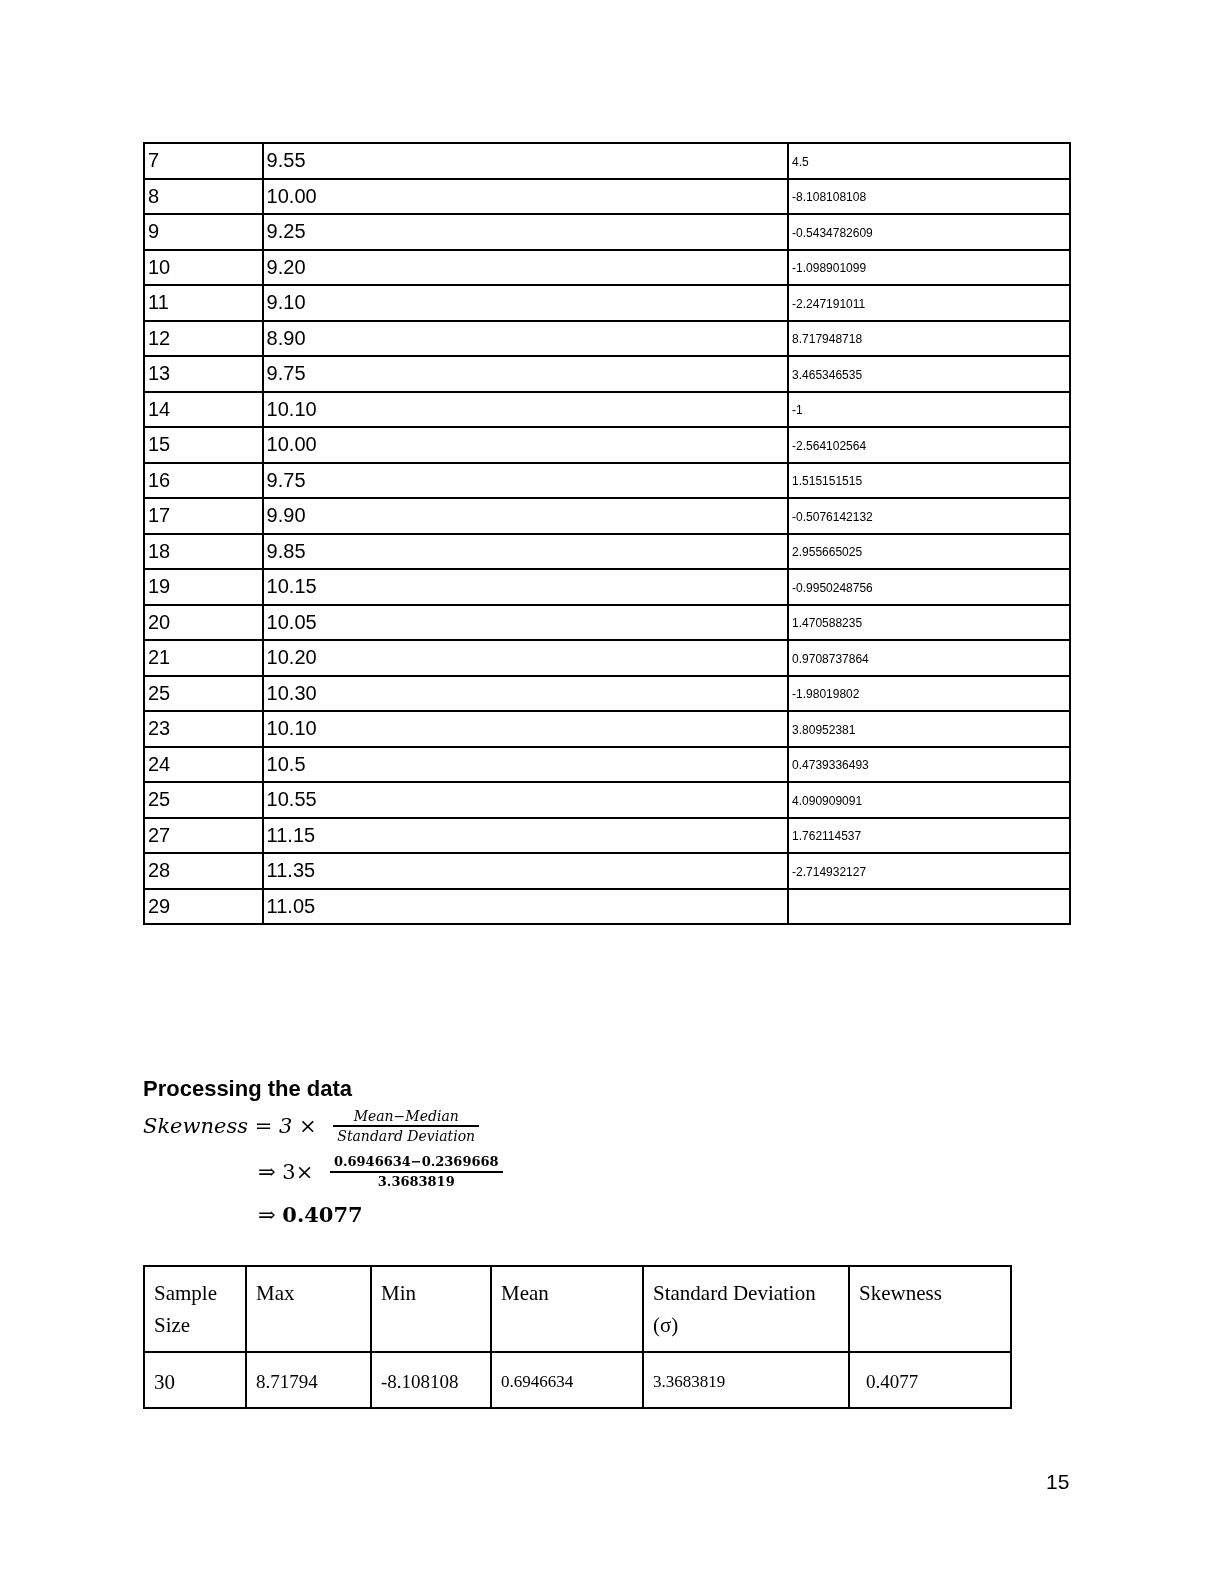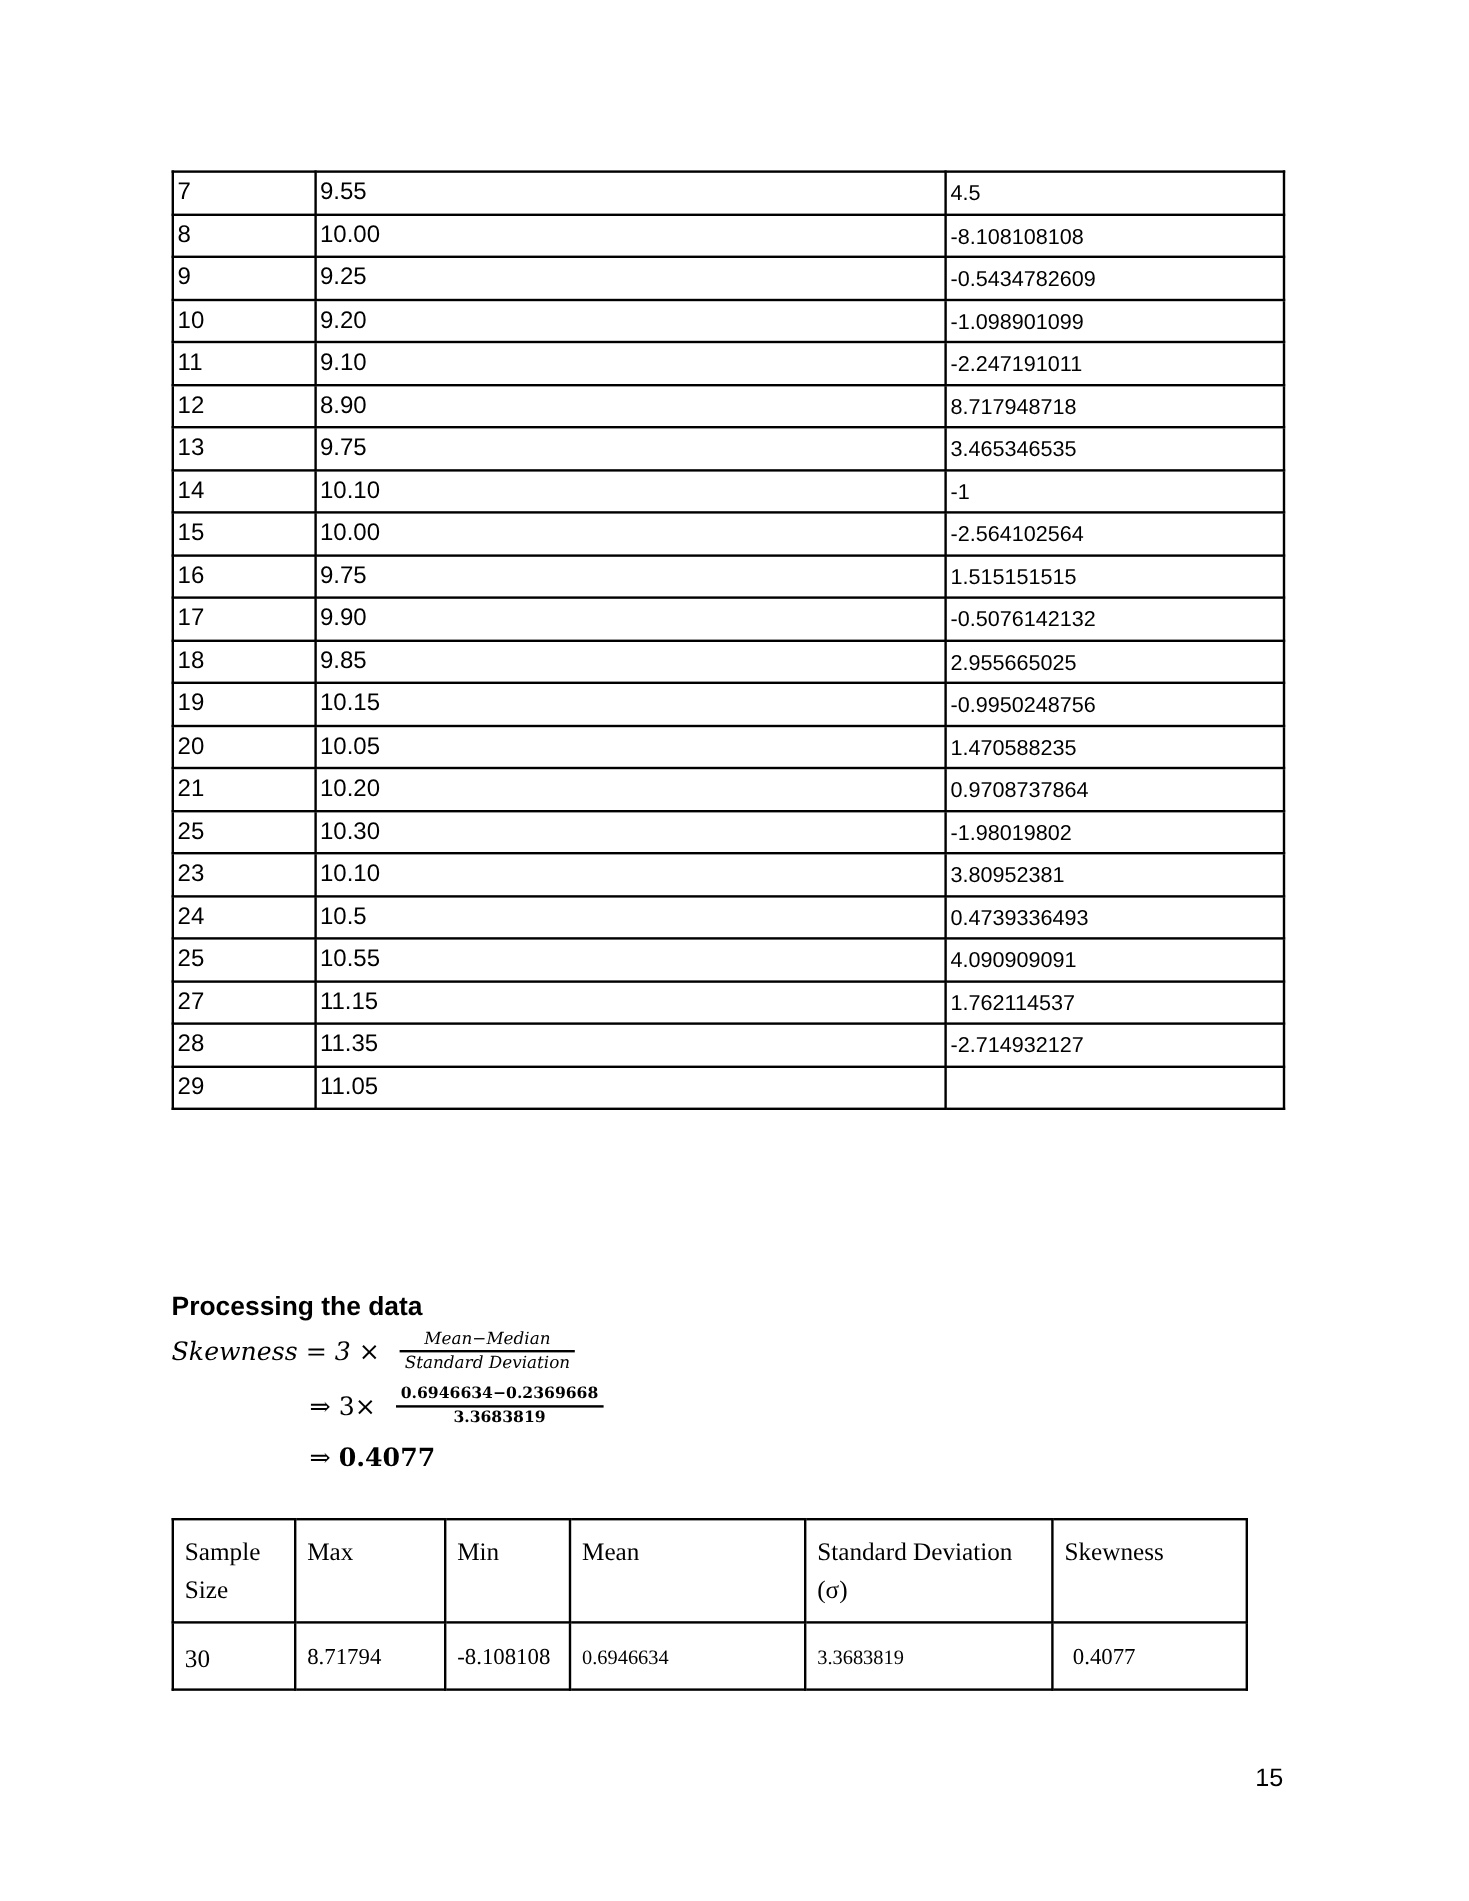--- a/index.html
+++ b/index.html
@@ -3,40 +3,40 @@
 <meta charset="utf-8">
 <style>
   html, body { margin: 0; padding: 0; background: #ffffff; }
   body { width: 1224px; height: 1584px; position: relative; font-family: "Liberation Sans", sans-serif; color: #000; }
   .page { position: absolute; left: 0; top: 0; width: 1224px; height: 1584px; }
 
   table.data { position: absolute; left: 143px; top: 142px; border-collapse: collapse; width: 928px; }
   table.data td { border: 2px solid #000; height: 35.5px; padding: 0 3px; font-size: 20px; vertical-align: middle; box-sizing: border-box; }
   table.data td.c1 { width: 114px; }
   table.data td.c2 { width: 505px; }
-  table.data td.c3 { width: 271px; font-size: 18px; padding-top: 2px; }
+  table.data td.c3 { width: 271px; font-size: 12px; padding-top: 2px; }
 
   .heading { position: absolute; left: 143px; top: 1076px; font-size: 22px; font-weight: bold; }
 
   .math { font-family: "DejaVu Serif", serif; font-style: italic; position: absolute; }
   .eq1 { left: 143px; top: 1107px; font-size: 21px; }
   .frac { display: inline-block; vertical-align: middle; text-align: center; margin-left: 10px; }
   .frac .num, .frac .den { display: block; font-size: 14px; line-height: 18px; padding: 0 4px; text-align: center; }
   .frac .num { border-bottom: 2px solid #000; }
   .eq1 .lhs { vertical-align: middle; }
   .eq2 { left: 258px; top: 1153px; font-size: 21px; font-style: normal; }
   .eq2 .frac .num, .eq2 .frac .den { font-style: normal; font-weight: bold; font-size: 13px; }
   .eq3 { left: 258px; top: 1202px; font-size: 21px; font-style: normal; }
   .eq3 .res { font-weight: bold; }
 
   table.summary { position: absolute; left: 143px; top: 1265px; border-collapse: collapse; }
   table.summary td { border: 2px solid #000; font-size: 21px; vertical-align: top; padding: 10px 9px 0 9px; box-sizing: border-box; font-family: Liberation Serif, serif; }
   table.summary tr.head td { height: 86px; line-height: 32px; }
   table.summary tr.row td { height: 56px; vertical-align: middle; padding-top: 4px; }
-  .w1 { width: 102px; } .w2 { width: 125px; } .w3 { width: 104px; } .w4 { width: 196px; } .w5 { width: 206px; } .w6 { width: 162px; }
+  .w1 { width: 102px; } .w2 { width: 125px; } .w3 { width: 120px; } .w4 { width: 152px; } .w5 { width: 206px; } .w6 { width: 162px; }
   .serifnum { font-family: "DejaVu Serif", serif; font-size: 17px !important; }
   .sm { font-size: 19px !important; }
 
   .page-number { position: absolute; left: 1046px; top: 1470px; font-size: 21px; }
 </style>
 </head>
 <body>
 
 <div class="page">
 

